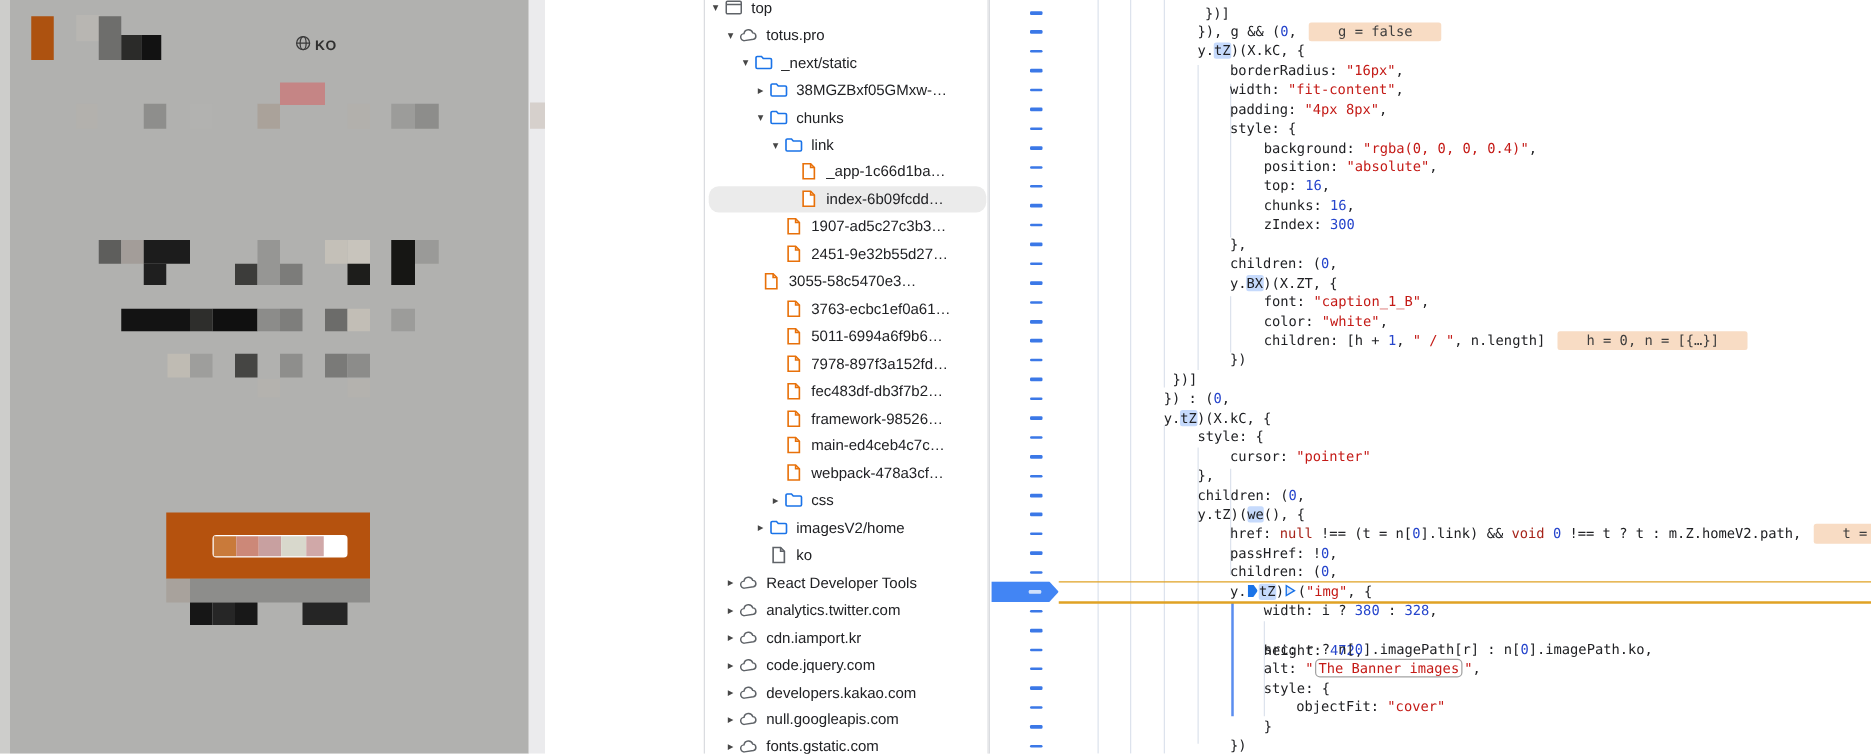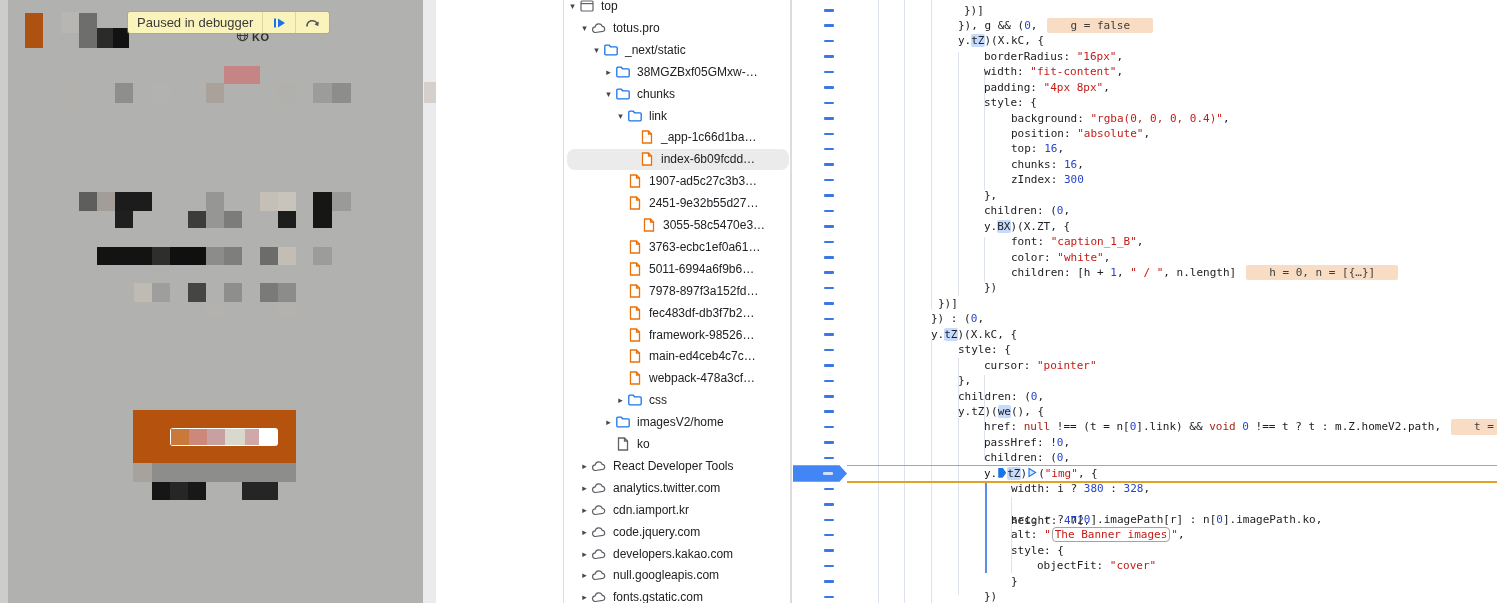--- a/index.html
+++ b/index.html
@@ -128,37 +128,20 @@
             <g fill="none" stroke="#3a3a3a" stroke-width="1.1">
           <circle cx="7" cy="7" r="5.6"></circle>
               <ellipse cx="7" cy="7" rx="2.6" ry="5.6"></ellipse>
           <line x1="1.4" y1="7" x2="12.6" y2="7"></line>
             </g>
           </svg>
       </span>
       <b>KO</b>
     </div>
 
-    <div id="paused-banner" class="abs" style="left:128px;top:12px;">
-      <span class="seg">Paused in debugger</span>
-      <span class="div"></span>
-      <span class="seg btn">
-        <svg width="14" height="14" viewBox="0 0 14 14">
-          <rect x="2" y="2.5" width="2" height="9" fill="#1a73e8"></rect>
-          <path d="M6 2.5 L13 7 L6 11.5 Z" fill="#1a73e8"></path>
-          </svg>
-      </span>
-      <span class="div"></span>
-      <span class="seg btn">
-        <svg width="15" height="14" viewBox="0 0 15 14">
-          <path d="M2.2 10.5 A5.3 4.6 0 1 1 12.6 8.2" fill="none" stroke="#555" stroke-width="1.5"></path>
-          <path d="M13.8 5.6 L13.2 10.2 L9.4 8.2 Z" fill="#555"></path>
-          </svg>
-      </span>
-    </div>
   </div>
 
   <div id="tree-pane" class="abs">
     <div id="tree-rows">
         <div class="tree-row" style="left: 2px; top: -5px;">
           <span class="arrow">▾</span>
           <span class="ticon">
             <svg width="16" height="16" viewBox="0 0 16 16">
               <g fill="none" stroke="#5f6368" stroke-width="1.2">
                 <rect x="2" y="3" width="12" height="10" rx="1"></rect>
@@ -247,21 +230,21 @@
         <div class="tree-row" style="left: 50px; top: 192.1px;">
           <span class="arrow" style="width: 13px;"></span>
           <span class="ticon">
             <svg width="16" height="16" viewBox="0 0 16 16">
               <path d="M3.5 2 h6 l3 3 v9 h-9 z" fill="#fff" stroke="#e8710a" stroke-width="1.3"></path>
               <path d="M9.5 2 v3 h3" fill="none" stroke="#e8710a" stroke-width="1.3"></path>
             </svg>
           </span>
           <span>2451-9e32b55d27…</span>
         </div>
-        <div class="tree-row" style="left: 64px; top: 214px;">
+        <div class="tree-row" style="left: 32px; top: 214px;">
           <span class="arrow" style="width: 13px;"></span>
           <span class="ticon">
             <svg width="16" height="16" viewBox="0 0 16 16">
               <path d="M3.5 2 h6 l3 3 v9 h-9 z" fill="#fff" stroke="#e8710a" stroke-width="1.3"></path>
               <path d="M9.5 2 v3 h3" fill="none" stroke="#e8710a" stroke-width="1.3"></path>
             </svg>
           </span>
           <span>3055-58c5470e3…</span>
         </div>
         <div class="tree-row" style="left: 50px; top: 235.9px;">

